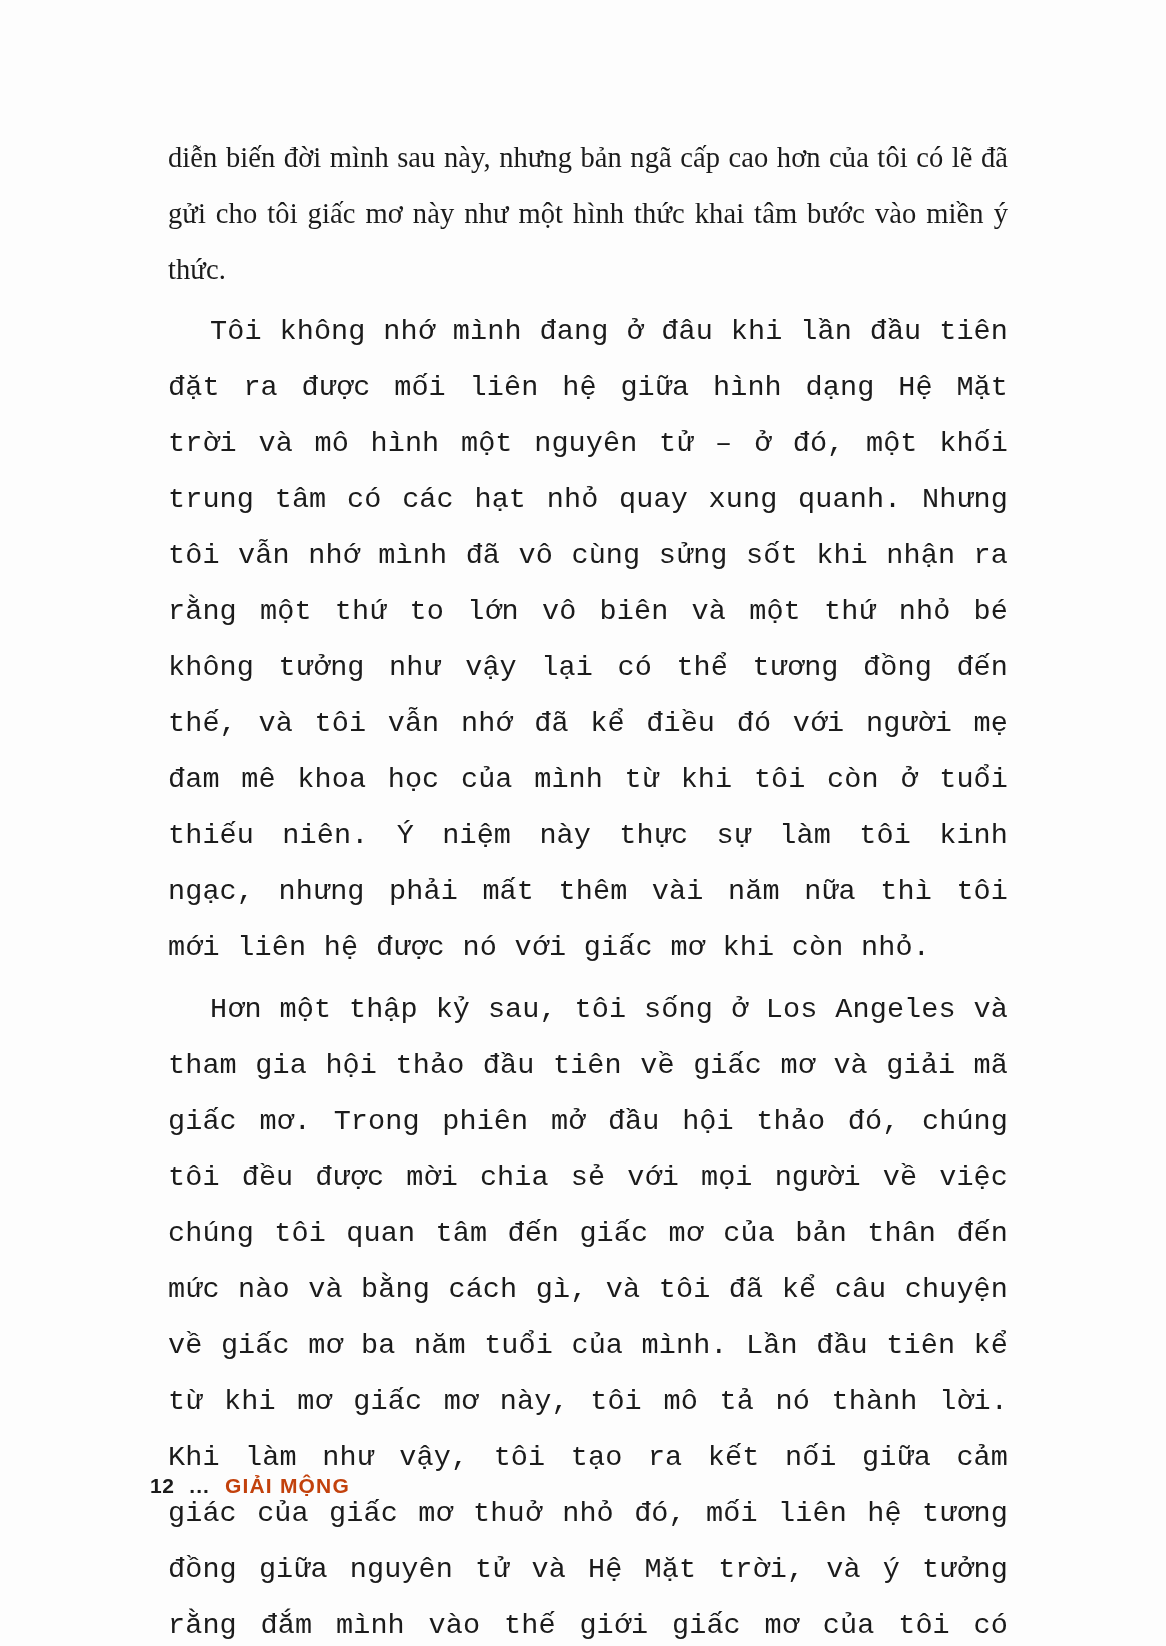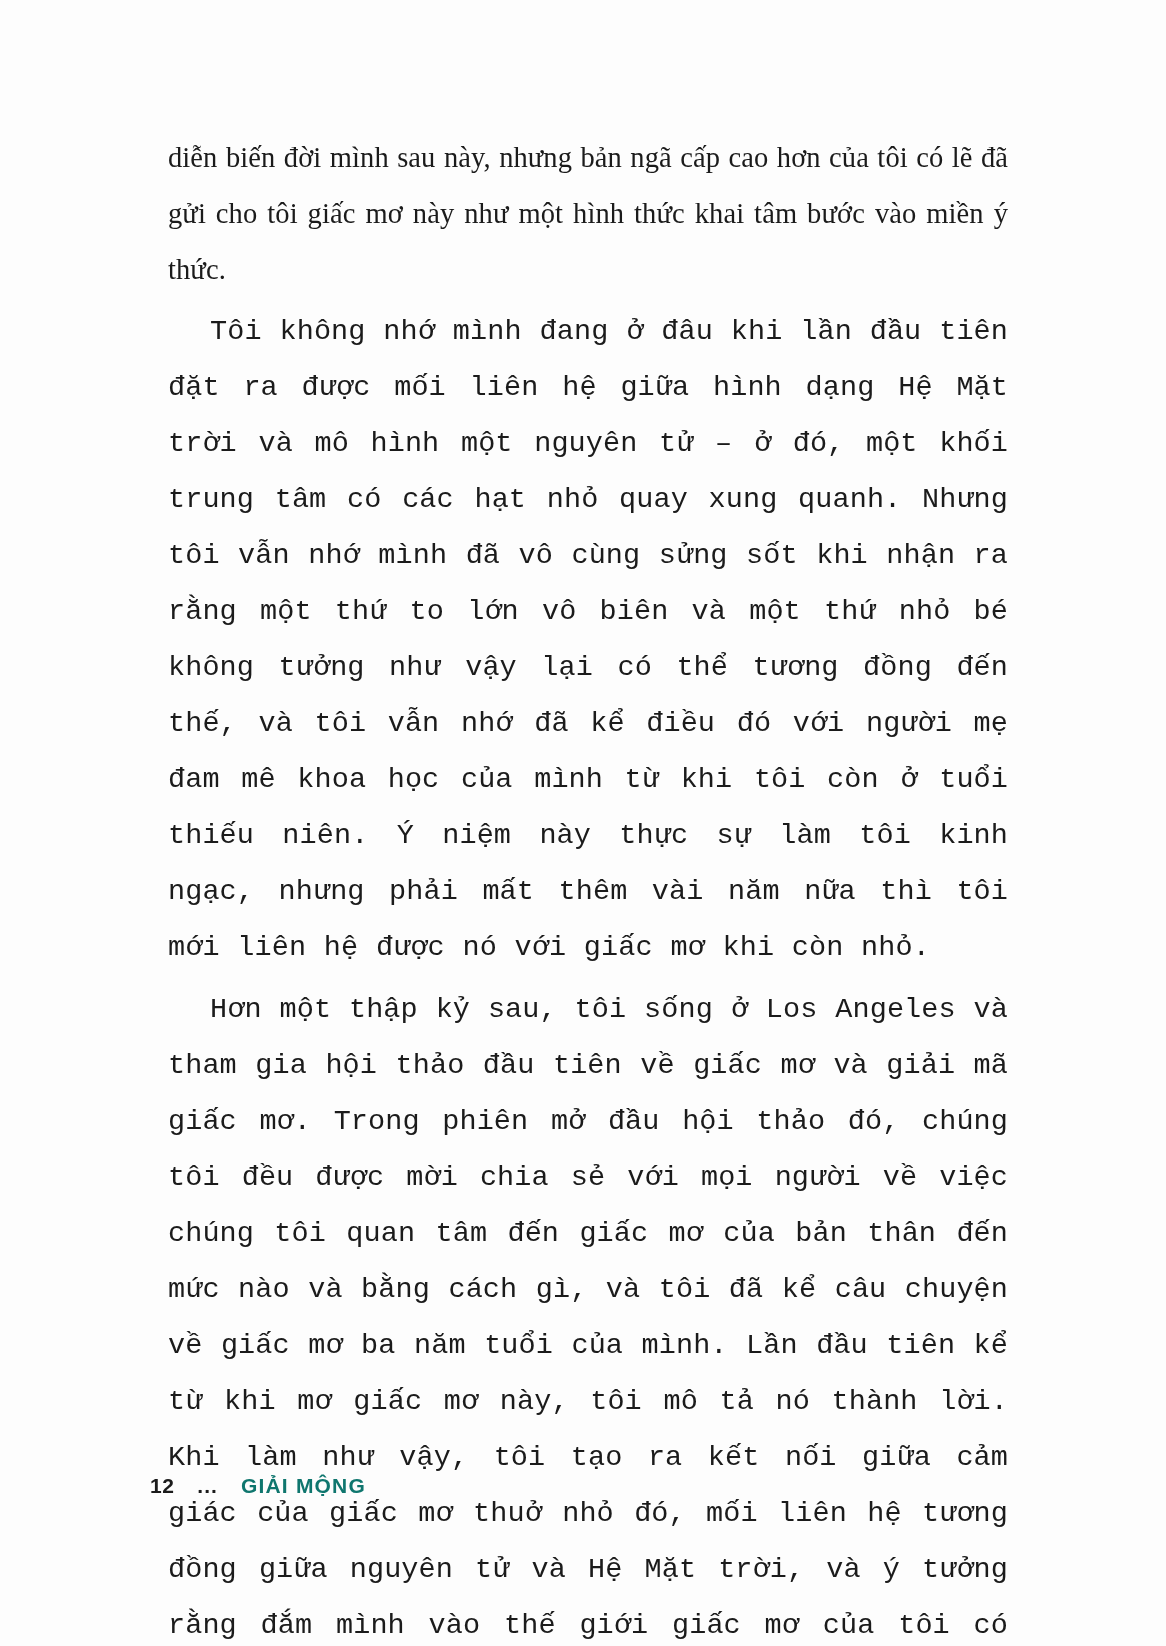--- a/index.html
+++ b/index.html
@@ -35,41 +35,41 @@
   .para.indent {
     text-indent: 42px;
     font-family: Liberation Mono, monospace;
   }
   .footer {
     position: absolute;
     left: 150px;
     bottom: 148px;
     display: flex;
     align-items: baseline;
-    gap: 16px;
+    gap: 8px;
     font-family: "Liberation Sans", sans-serif;
   }
   .footer .pagenum {
     font-size: 21px;
     font-weight: bold;
     letter-spacing: 0.5px;
     color: #1b1b1b;
   }
   .footer .dots {
     font-size: 21px;
     font-weight: bold;
     color: #1b1b1b;
     margin: 0 7px;
     letter-spacing: 1px;
   }
   .footer .booktitle {
     font-size: 21px;
     font-weight: bold;
     letter-spacing: 1.2px;
-    color: #0f766e;
+    color: #c2410c;
     margin-top: 24px;
   }
 </style>
 </head>
 <body>
 
 <div class="page">
 
   <div class="content">
     <p class="para">diễn biến đời mình sau này, nhưng bản ngã cấp cao hơn của tôi có lẽ đã gửi cho tôi giấc mơ này như một hình thức khai tâm bước vào miền ý thức.</p>

